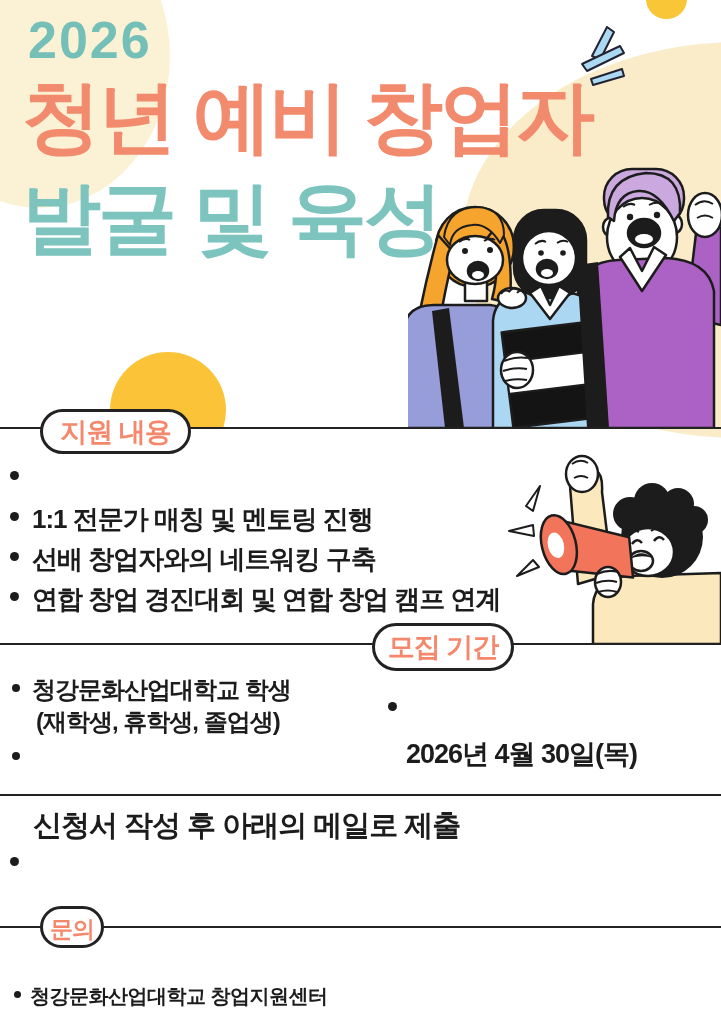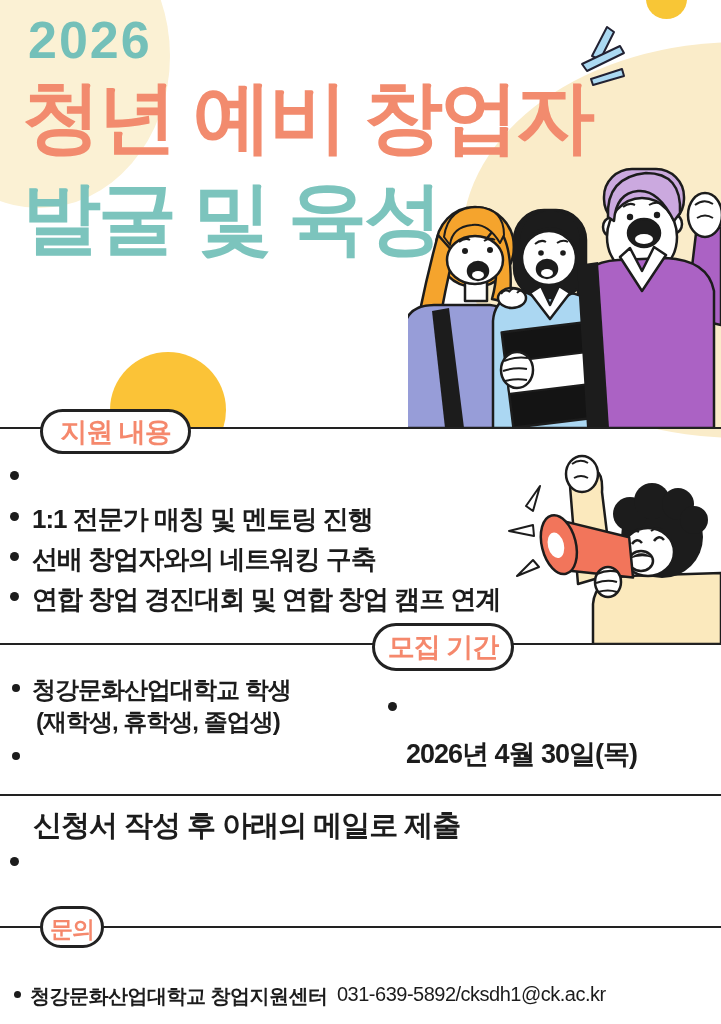--- a/index.html
+++ b/index.html
@@ -206,15 +206,14 @@
   <div class="hline" style="top:794px;"></div>
   <div class="dot" style="left:10px;top:857px;"></div>
   <div class="row t29" style="left:33px;top:806px;">신청서 작성 후 아래의 메일로 제출</div>
 
   <div class="hline" style="top:926px;"></div>
   <div class="badge" style="left:40px;top:906px;width:64px;height:42px;font-size:23px;border-radius:21px;align-items:flex-end;">
     <span>문의</span>
   </div>
   <div class="dot small" style="left:14px;top:991px;width:7px;height:7px;"></div>
   <div class="row t20" style="left:30px;top:983px;">청강문화산업대학교 창업지원센터</div>
-  <div class="row t20" style="left:337px;top:983px;font-weight:500;">031-639-5892/cksdh1@ck.ac.kr</div>
 
 </div>
 
 </body></html>

